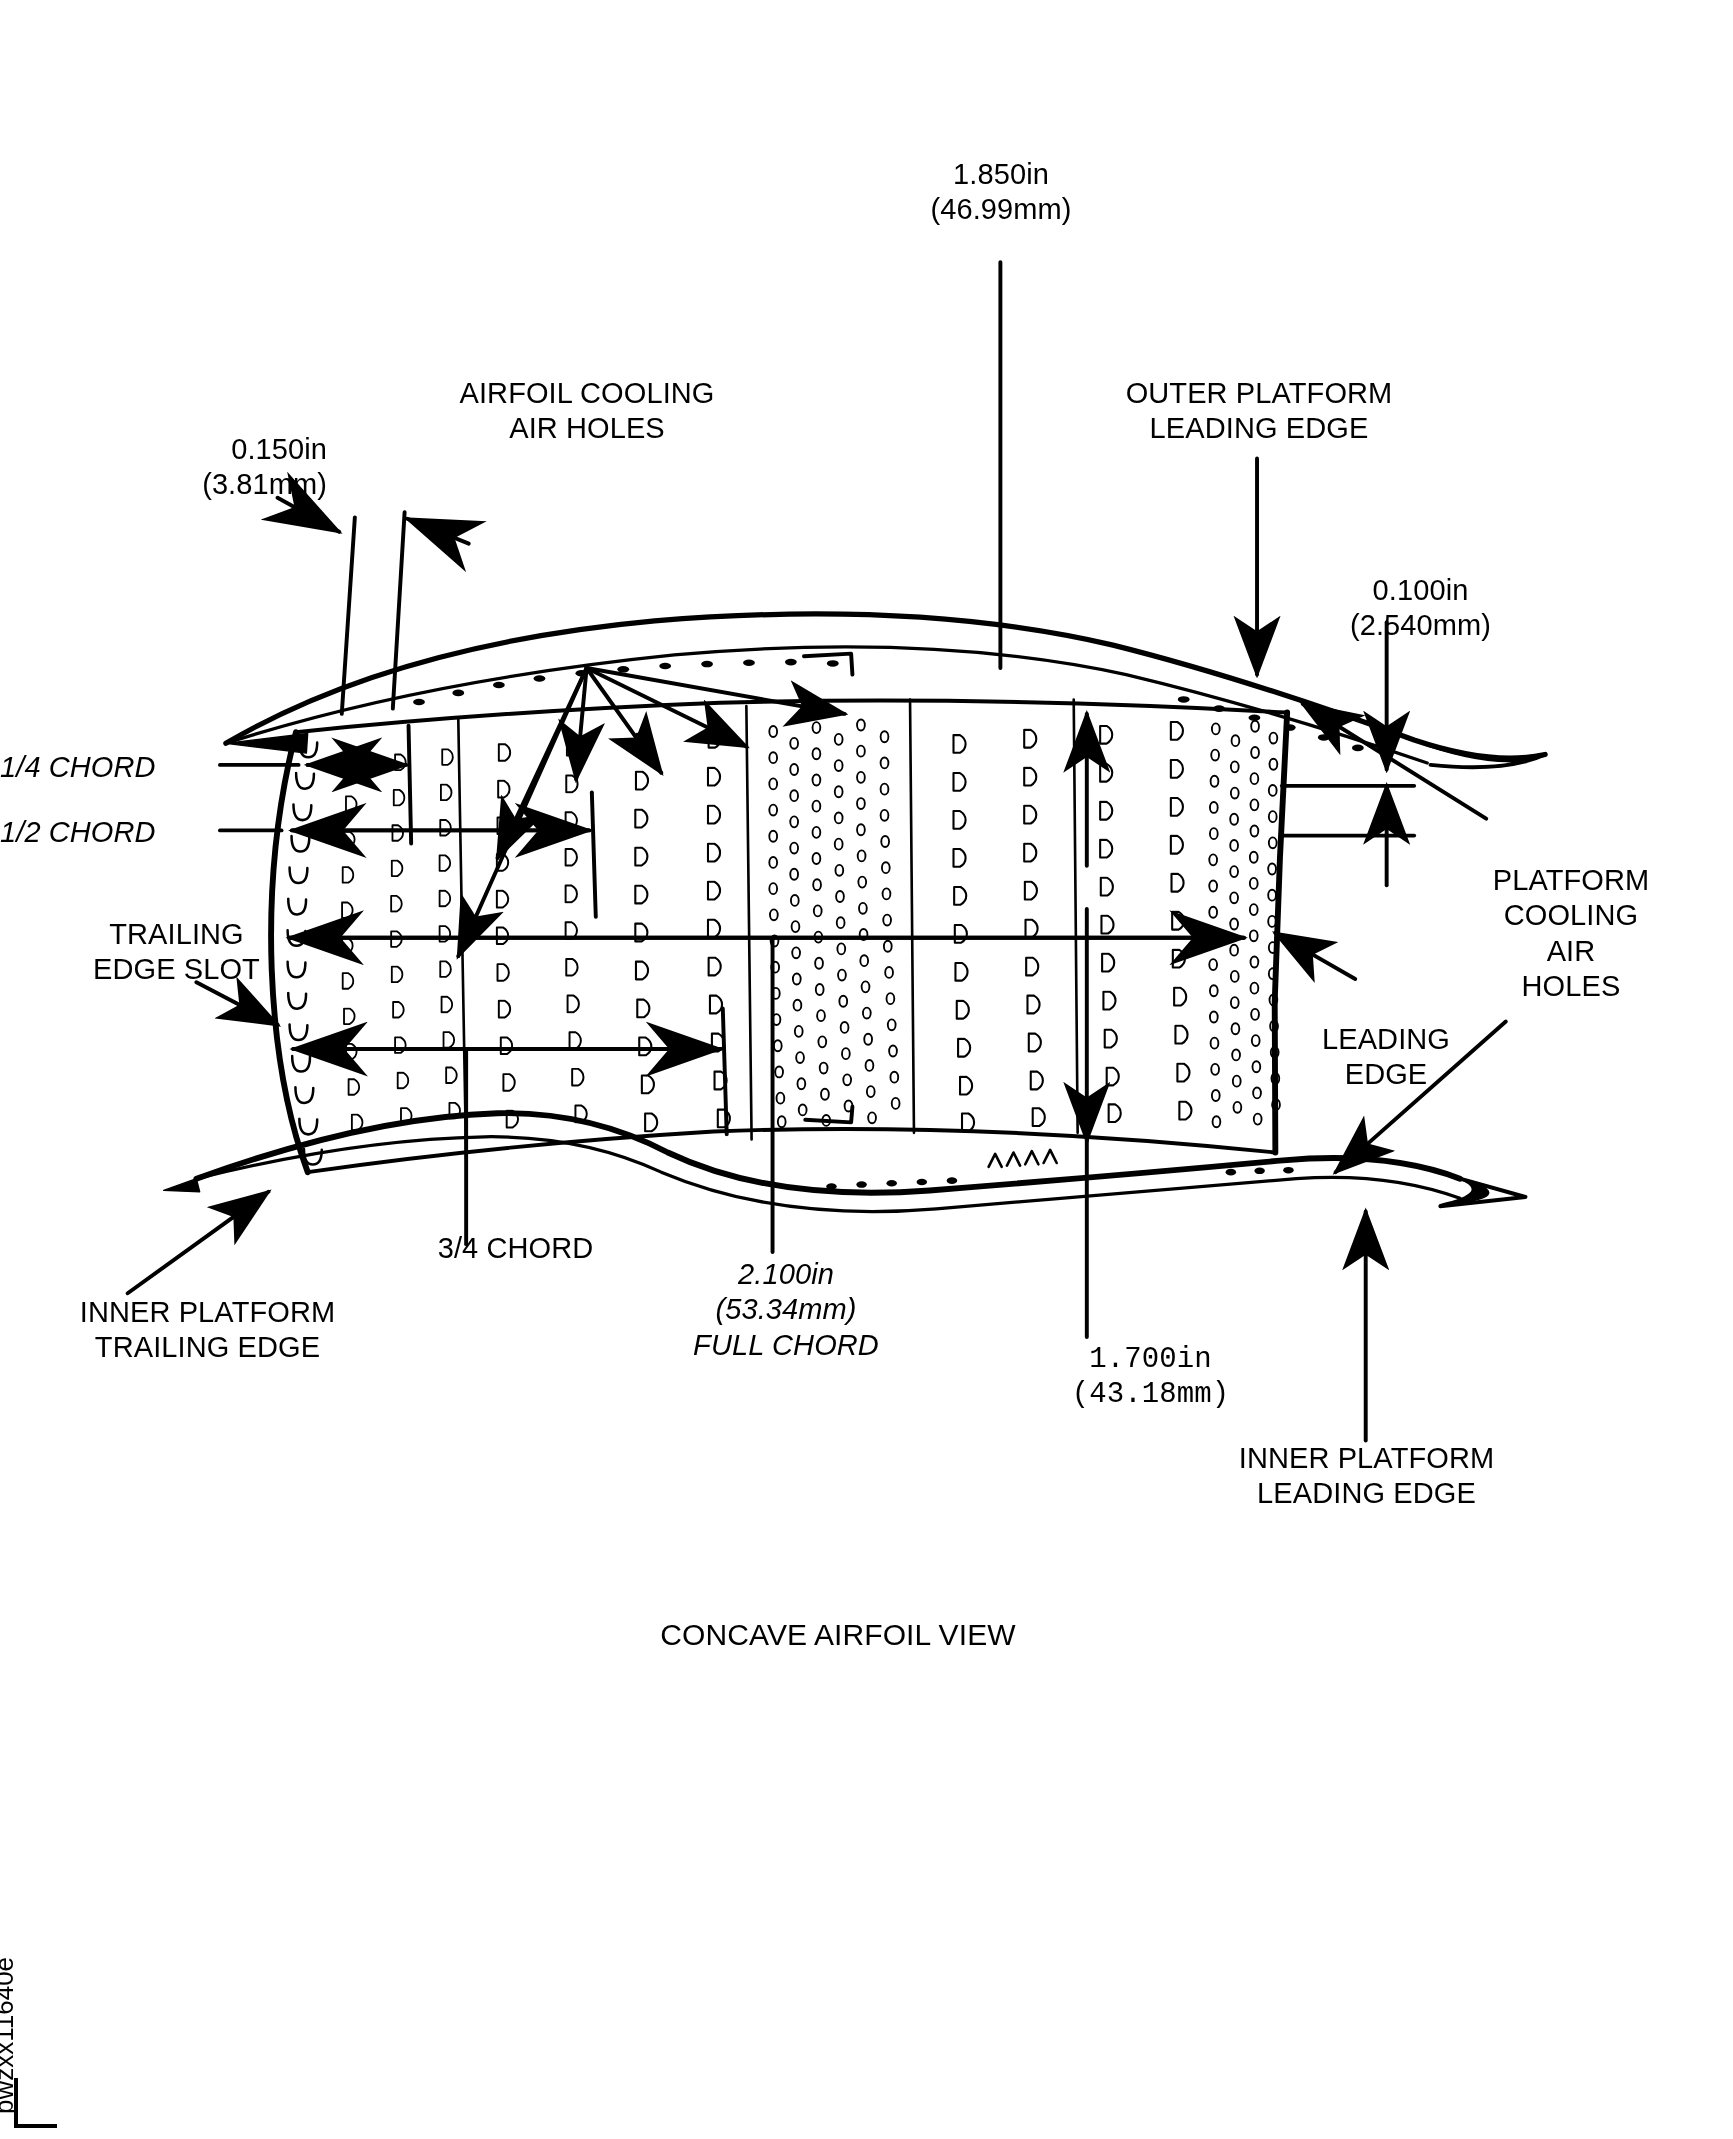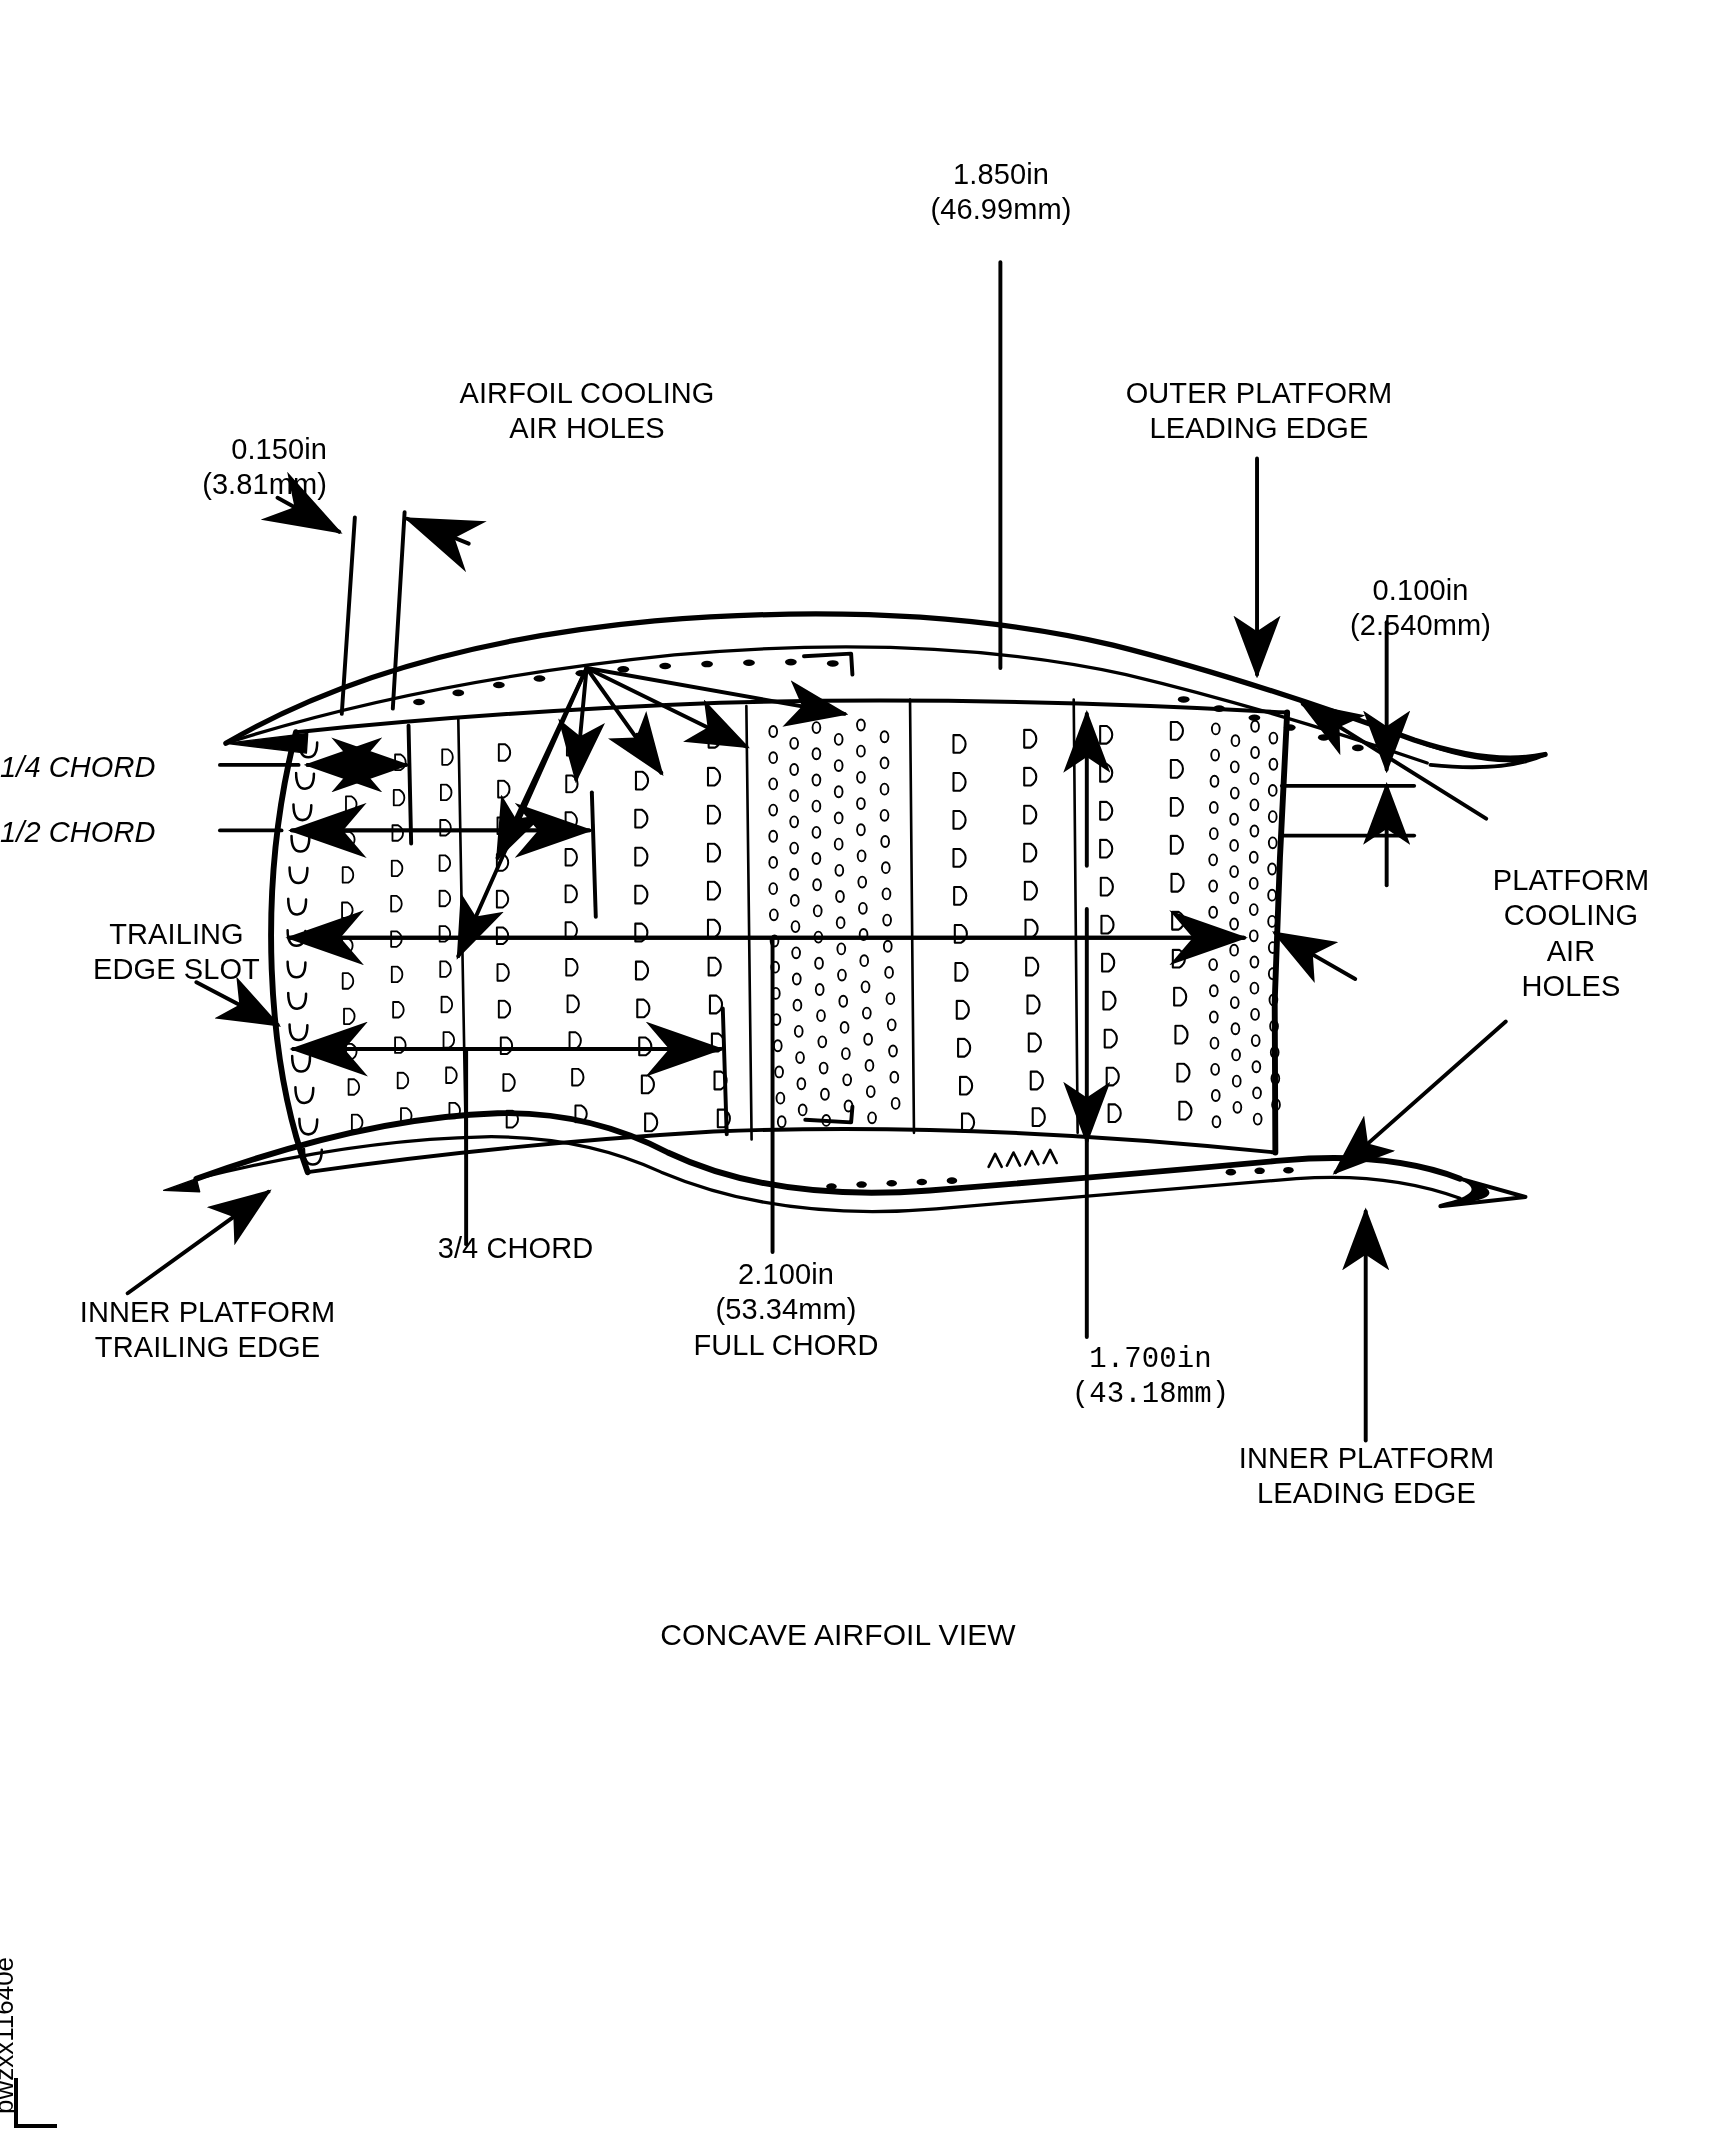--- a/index.html
+++ b/index.html
@@ -622,26 +622,27 @@
   <div class="lbl rt" style="left:0px; top:750px; width:216px;"><span>1/4 CHORD</span></div>
 
   <div class="lbl rt" style="left:0px; top:815px; width:216px;"><span>1/2 CHORD</span></div>
 
   <div class="lbl lf" style="left:39px; top:917px; width:275px;"><span>TRAILING</span><br><span>EDGE SLOT</span></div>
 
   <div class="lbl lf" style="left:378px; top:1231px; width:275px;"><span>3/4 CHORD</span></div>
 
   <div class="lbl lf" style="left:37px; top:1295px; width:341px;"><span>INNER PLATFORM</span><br><span>TRAILING EDGE</span></div>
 
-  <div class="lbl ctr" style="left:655px; top:1257px; width:262px;"><span>2.100in</span><br><span>(53.34mm)</span><br><span>FULL CHORD</span></div>
+  <div class="lbl ctr" style="left:655px; top:1257px; width:262px;font-style:italic;"><span>2.100in</span><br><span>(53.34mm)</span><br><span>FULL CHORD</span></div>
 
   <div class="lbl ctr" style="left:1013px; top:1342px; width:275px;font-family:Liberation Mono, monospace;"><span>1.700in</span><br><span>(43.18mm)</span></div>
 
   <div class="lbl ctr" style="left:1427px; top:863px; width:288px;"><span>PLATFORM</span><br><span>COOLING</span><br><span>AIR</span><br><span>HOLES</span></div>
 
+  <div class="lbl ctr" style="left:1278px; top:1022px; width:216px;"><span>LEADING</span><br><span>EDGE</span></div>
 
   <div class="lbl ctr" style="left:1183px; top:1441px; width:367px;"><span>INNER PLATFORM</span><br><span>LEADING EDGE</span></div>
 
   <div class="lbl ctr" style="left:576px; top:1617px; width:524px; font-size:30px;">CONCAVE AIRFOIL VIEW</div>
 
   <div id="footer-code">pwzxx11640e</div>
   <div id="footer-corner"></div>
 
 </div>
 

